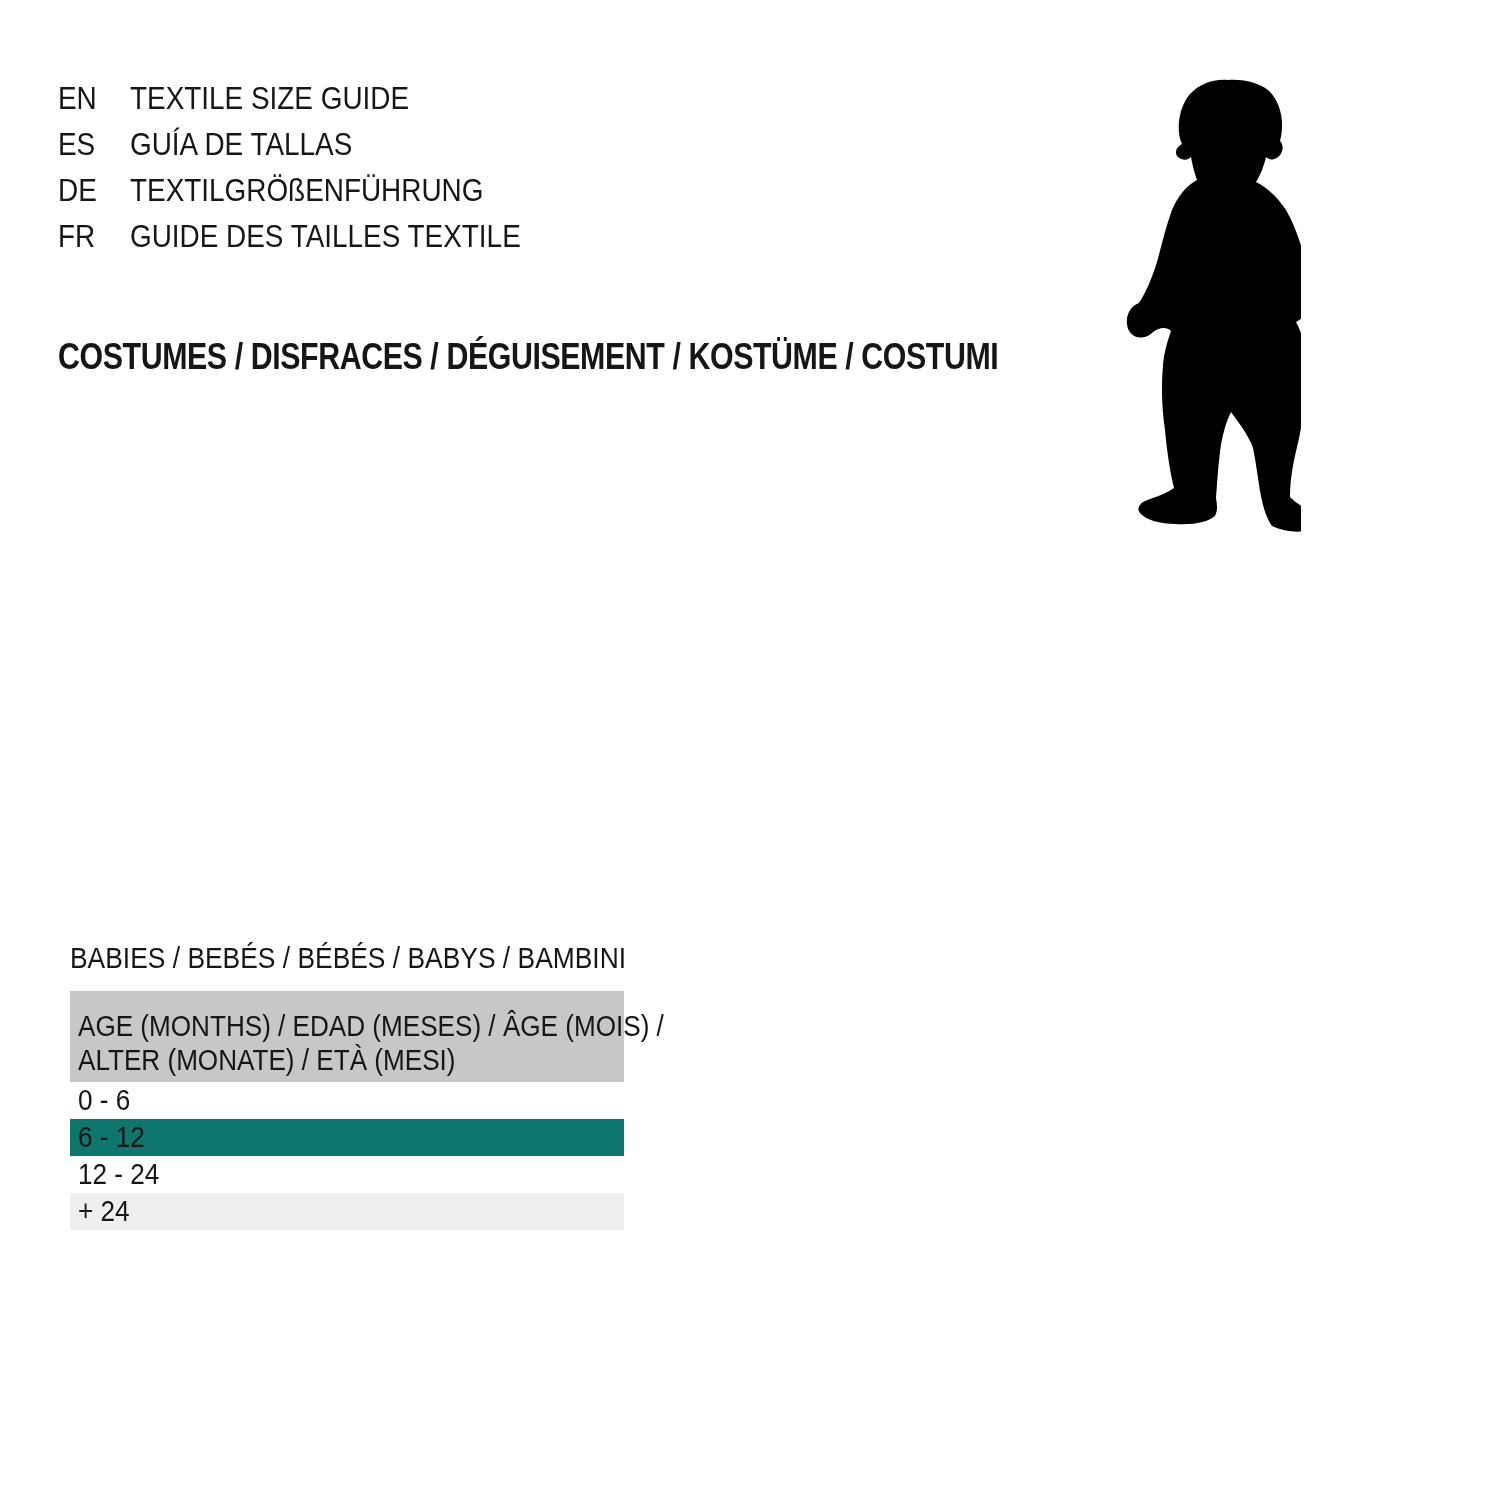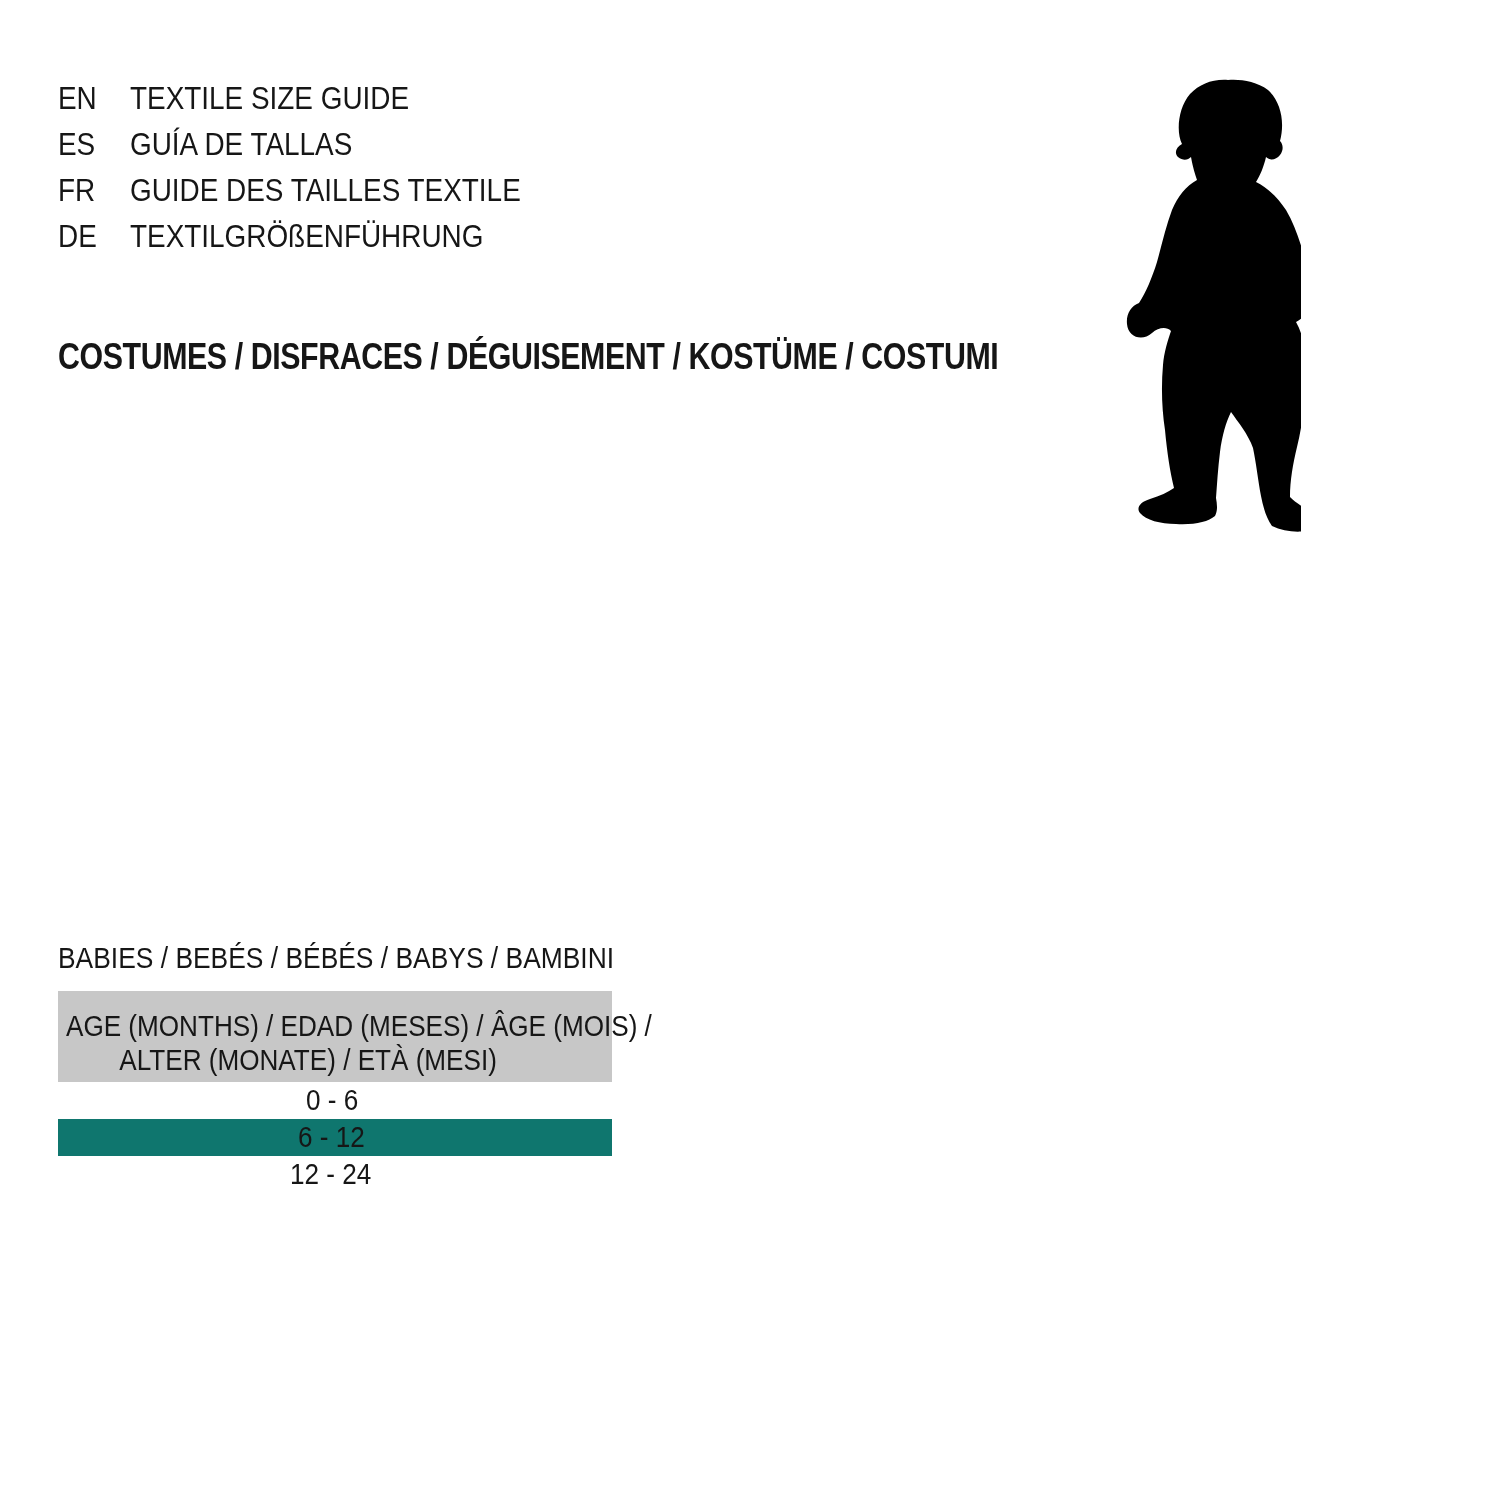--- a/index.html
+++ b/index.html
@@ -26,21 +26,21 @@
     font-size: 37px; line-height: 40px; font-weight: 700;
     white-space: nowrap;
     transform: scaleX(0.82); transform-origin: 0 50%;
     letter-spacing: -0.5px;
   }
 
   
   .baby-figure { position: absolute; left: 1100px; top: 60px; width: 300px; height: 500px; }
 
   
-  .table-section { position: absolute; left: 58px; top: 941px; width: 554px; text-align: center; }
+  .table-section { position: absolute; left: 70px; top: 941px; width: 554px; }
   .section-title { font-size: 30px; line-height: 34px; font-weight: 500; white-space: nowrap; }
   .size-table { margin-top: 16px; width: 554px; }
   .table-header {
     min-height: 76px;
     padding: 18px 8px 5px 8px;
     font-size: 29px; line-height: 34px; font-weight: 500;
   }
   .table-header .hline { display: block; white-space: nowrap; transform: scaleX(0.9); transform-origin: 0 50%; }
   .table-row {
     height: 37px; line-height: 37px;
@@ -62,28 +62,28 @@
       </span>
     </div>
     <div class="lang-row">
       <span class="inner">
         <span class="lang-code">ES</span>
         <span class="lang-label">GUÍA DE TALLAS</span>
       </span>
     </div>
     <div class="lang-row">
       <span class="inner">
-        <span class="lang-code">FR</span>
-        <span class="lang-label">GUIDE DES TAILLES TEXTILE</span>
+        <span class="lang-code">DE</span>
+        <span class="lang-label">TEXTILGRÖßENFÜHRUNG</span>
       </span>
     </div>
     <div class="lang-row">
       <span class="inner">
-        <span class="lang-code">DE</span>
-        <span class="lang-label">TEXTILGRÖßENFÜHRUNG</span>
+        <span class="lang-code">FR</span>
+        <span class="lang-label">GUIDE DES TAILLES TEXTILE</span>
       </span>
     </div>
   </div>
 
   <div class="category-title">COSTUMES / DISFRACES / DÉGUISEMENT / KOSTÜME / COSTUMI</div>
 
   <svg class="baby-figure" viewBox="0 0 300 500" xmlns="http://www.w3.org/2000/svg" aria-hidden="true">
     <path d="M128,20
              C112,19 100,24 90,34
              C78,48 76,72 82,84
@@ -137,16 +137,19 @@
       </div>
       <div class="table-row">
         <span class="rlabel">0 - 6</span>
       </div>
       <div class="table-row" style="background: #0f766e;">
         <span class="rlabel">6 - 12</span>
       </div>
       <div class="table-row">
         <span class="rlabel">12 - 24</span>
       </div>
+      <div class="table-row" style="background: rgb(239, 239, 239);">
+        <span class="rlabel">+ 24</span>
+      </div>
     </div>
   </div>
 
 </div>
 
 </body></html>

